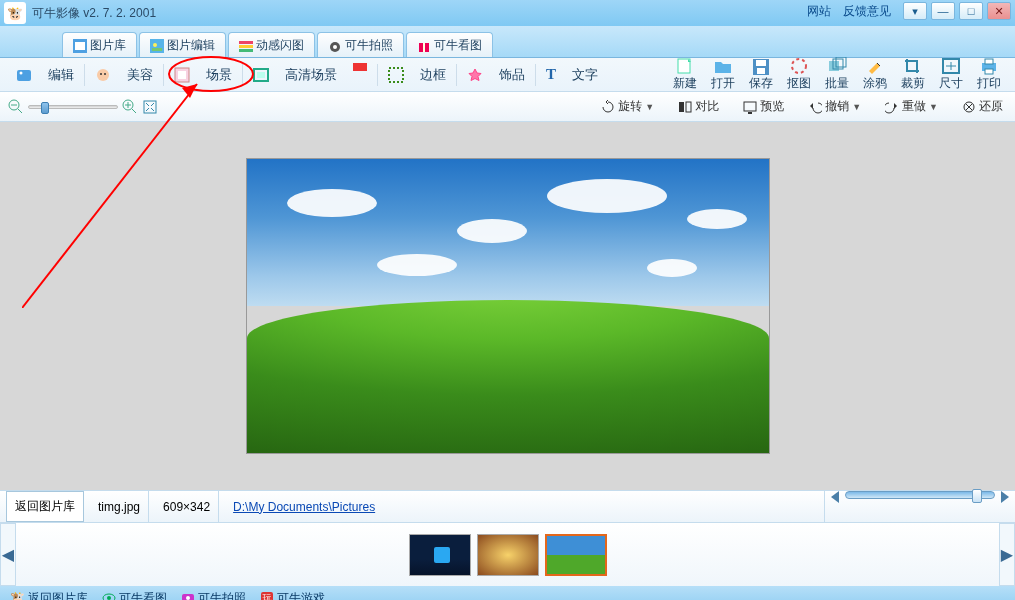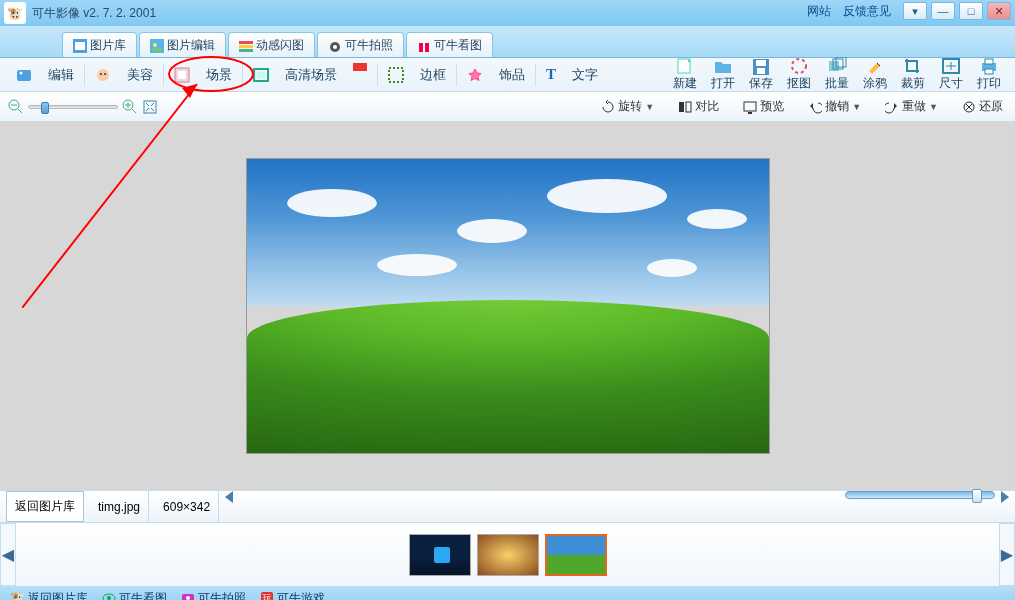--- a/index.html
+++ b/index.html
@@ -344,20 +344,23 @@
 <div class="anno-ellipse"></div>
 <svg class="anno-arrow">
   <line x1="0" y1="230" x2="175" y2="6" stroke="red" stroke-width="2"></line>
   <polygon points="175,6 160,10 168,20" fill="red"></polygon>
 </svg>
 
 <div class="statusbar">
   <button class="back">返回图片库</button>
   <div class="cell">timg.jpg</div>
   <div class="cell">609×342</div>
+  <div class="cell" style="flex:1">
+      <span class="path">D:\My Documents\Pictures</span>
+    </div>
   <div class="triangle" style="border-right:8px solid #4a7fa8"></div>
   <div class="bslider">
       <div class="knob"></div>
     </div>
   <div class="triangle" style="border-left:8px solid #4a7fa8"></div>
 </div>
 
 <div class="thumbstrip">
   <div class="navleft">◀</div>
   <div class="thumb" style="background:linear-gradient(180deg,#0a1e3d 60%,#06132a);">

